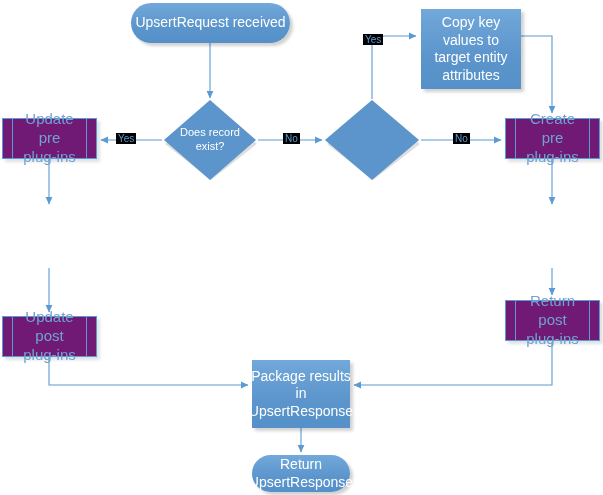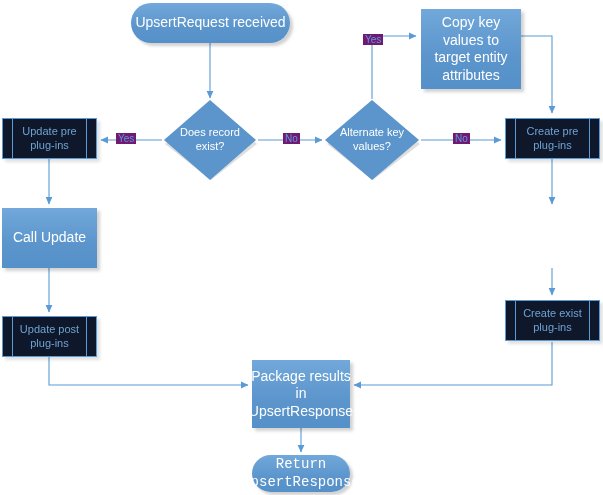--- a/index.html
+++ b/index.html
@@ -38,24 +38,24 @@
     background: linear-gradient(to bottom, #72A8DA 0%, #5B95CC 60%, #5590C8 100%);
     color: #ffffff;
     font-size: 14px;
     box-shadow: 3px 3px 3px rgba(0,0,0,0.18);
   }
   .terminator {
     border-radius: 999px;
   }
   
   .predef {
-    background: #0f172a;
+    background: #701a75;
     border: 1px solid #5B9BD5;
     color: #6FA3D2;
-    font-size: 11px;
+    font-size: 15px;
     box-shadow: 3px 3px 3px rgba(0,0,0,0.12);
   }
   .predef::before,
   .predef::after {
     content: "";
     position: absolute;
     top: 0;
     bottom: 0;
     width: 0;
     border-left: 1px solid #5B9BD5;
@@ -82,21 +82,21 @@
     text-align: center;
     color: #ffffff;
     font-size: 11px;
     line-height: 1.25;
     z-index: 3;
   }
   .edge-label {
     position: absolute;
     font-size: 10px;
     color: #5B9BD5;
-    background: #701a75;
+    background: #000000;
     padding: 0 2px;
     white-space: nowrap;
   }
 </style>
 </head>
 <body>
 
 <div id="canvas">
 
   <svg class="wires" viewBox="0 0 603 495" xmlns="http://www.w3.org/2000/svg">
@@ -156,67 +156,60 @@
       <span>Does record</span><br>
       <span>exist?</span>
     </div>
   </div>
 
   <div class="diamond" style="left:323px; top:99px; width:98px; height:82px;">
     <svg class="shape" viewBox="0 0 98 82" xmlns="http://www.w3.org/2000/svg">
       <polygon points="50,4 97,45 50,81 4,45" fill="rgba(0,0,0,0.13)"></polygon>
       <polygon points="49,1 96,41 49,81 2,41" fill="#5B95CC"></polygon>
     </svg>
-    <div class="label">
-      <span>Alternate key</span><br>
-      <span>values?</span>
-    </div>
   </div>
 
   <div class="node predef" style="left:2px; top:118px; width:95px; height:41px;">
     <span class="txt">
       <span>Update pre</span><br>
       <span>plug-ins</span>
     </span>
   </div>
 
   <div class="node predef" style="left:505px; top:118px; width:95px; height:41px;justify-content:center;">
     <span class="txt">
       <span>Create pre</span><br>
       <span>plug-ins</span>
     </span>
   </div>
 
-  <div class="node filled" style="left:2px; top:208px; width:95px; height:60px;">
-    <span>Call Update</span>
-  </div>
 
 
   <div class="node predef" style="left:2px; top:316px; width:95px; height:41px;">
     <span class="txt">
       <span>Update post</span><br>
       <span>plug-ins</span>
     </span>
   </div>
 
   <div class="node predef" style="left:505px; top:300px; width:95px; height:41px;">
     <span class="txt">
-      <span>Create exist</span><br>
+      <span>Return post</span><br>
       <span>plug-ins</span>
     </span>
   </div>
 
   <div class="node filled" style="left:252px; top:360px; width:98px; height:68px;">
     <span>
       <span>Package results in</span><br>
       <span>UpsertResponse</span>
     </span>
   </div>
 
-  <div class="node filled terminator" style="left:252px; top:455px; width:98px; height:37px;font-family:Liberation Mono, monospace;">
+  <div class="node filled terminator" style="left:252px; top:455px; width:98px; height:37px;">
     <span>
       <span>Return</span><br>
       <span>UpsertResponse</span>
     </span>
   </div>
 
   <div class="edge-label" style="left:116px; top:133px;">Yes</div>
   <div class="edge-label" style="left:283px; top:133px;">No</div>
   <div class="edge-label" style="left:363px; top:34px;">Yes</div>
   <div class="edge-label" style="left:453px; top:133px;">No</div>

